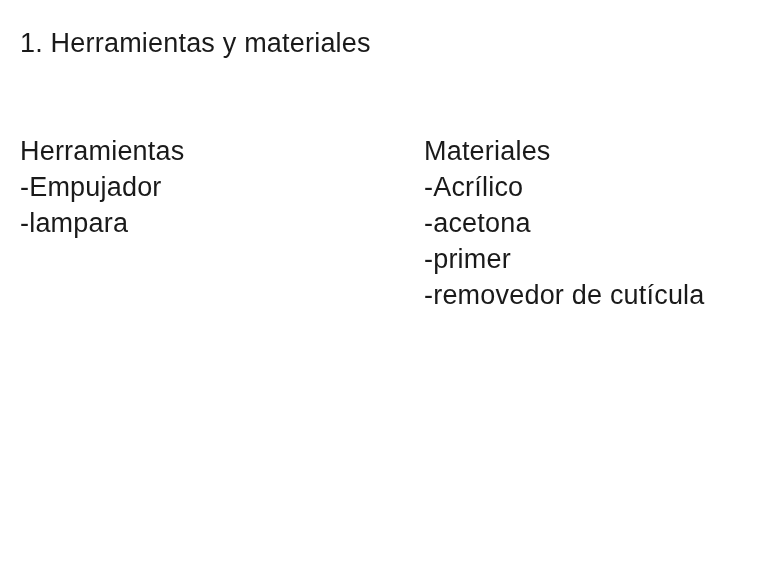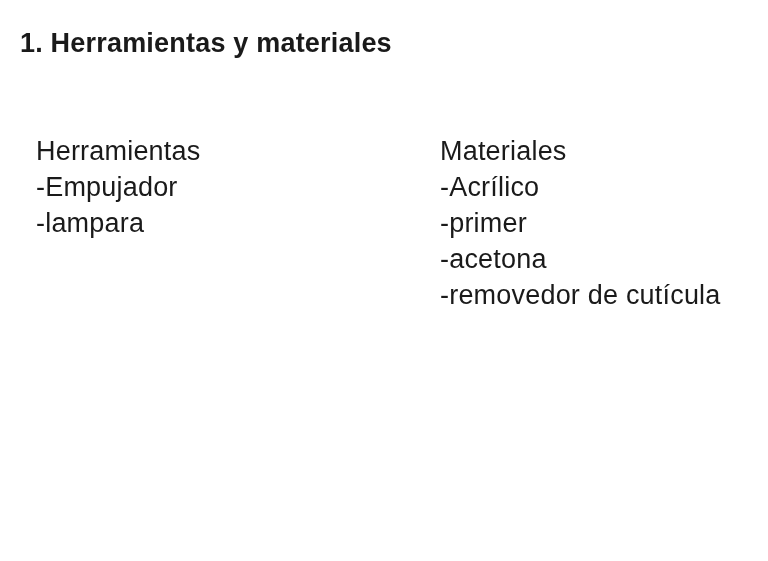--- a/index.html
+++ b/index.html
@@ -19,28 +19,28 @@
     position: absolute;
     inset: 0;
     background: #ffffff;
   }
   .title {
     position: absolute;
     left: 20px;
     top: 25px;
     font-size: 27px;
     line-height: 36px;
-    font-weight: 700;
+    font-weight: 400;
     margin: 0;
     letter-spacing: 0.2px;
     white-space: nowrap;
   }
   .columns {
     position: absolute;
-    left: 36px;
+    left: 20px;
     top: 133px;
     right: 20px;
     display: flex;
     align-items: flex-start;
   }
   .column {
     font-size: 27px;
     line-height: 36px;
     font-weight: 400;
     letter-spacing: 0.2px;
@@ -68,20 +68,20 @@
 
     <div class="column left">
       <div class="heading">Herramientas</div>
       <div class="item">-Empujador</div>
       <div class="item">-lampara</div>
     </div>
 
     <div class="column right">
       <div class="heading">Materiales</div>
       <div class="item">-Acrílico</div>
+      <div class="item">-acetona</div>
       <div class="item">-primer</div>
-      <div class="item">-acetona</div>
       <div class="item">-removedor de cutícula</div>
     </div>
 
   </div>
 
 </div>
 
 </body></html>

